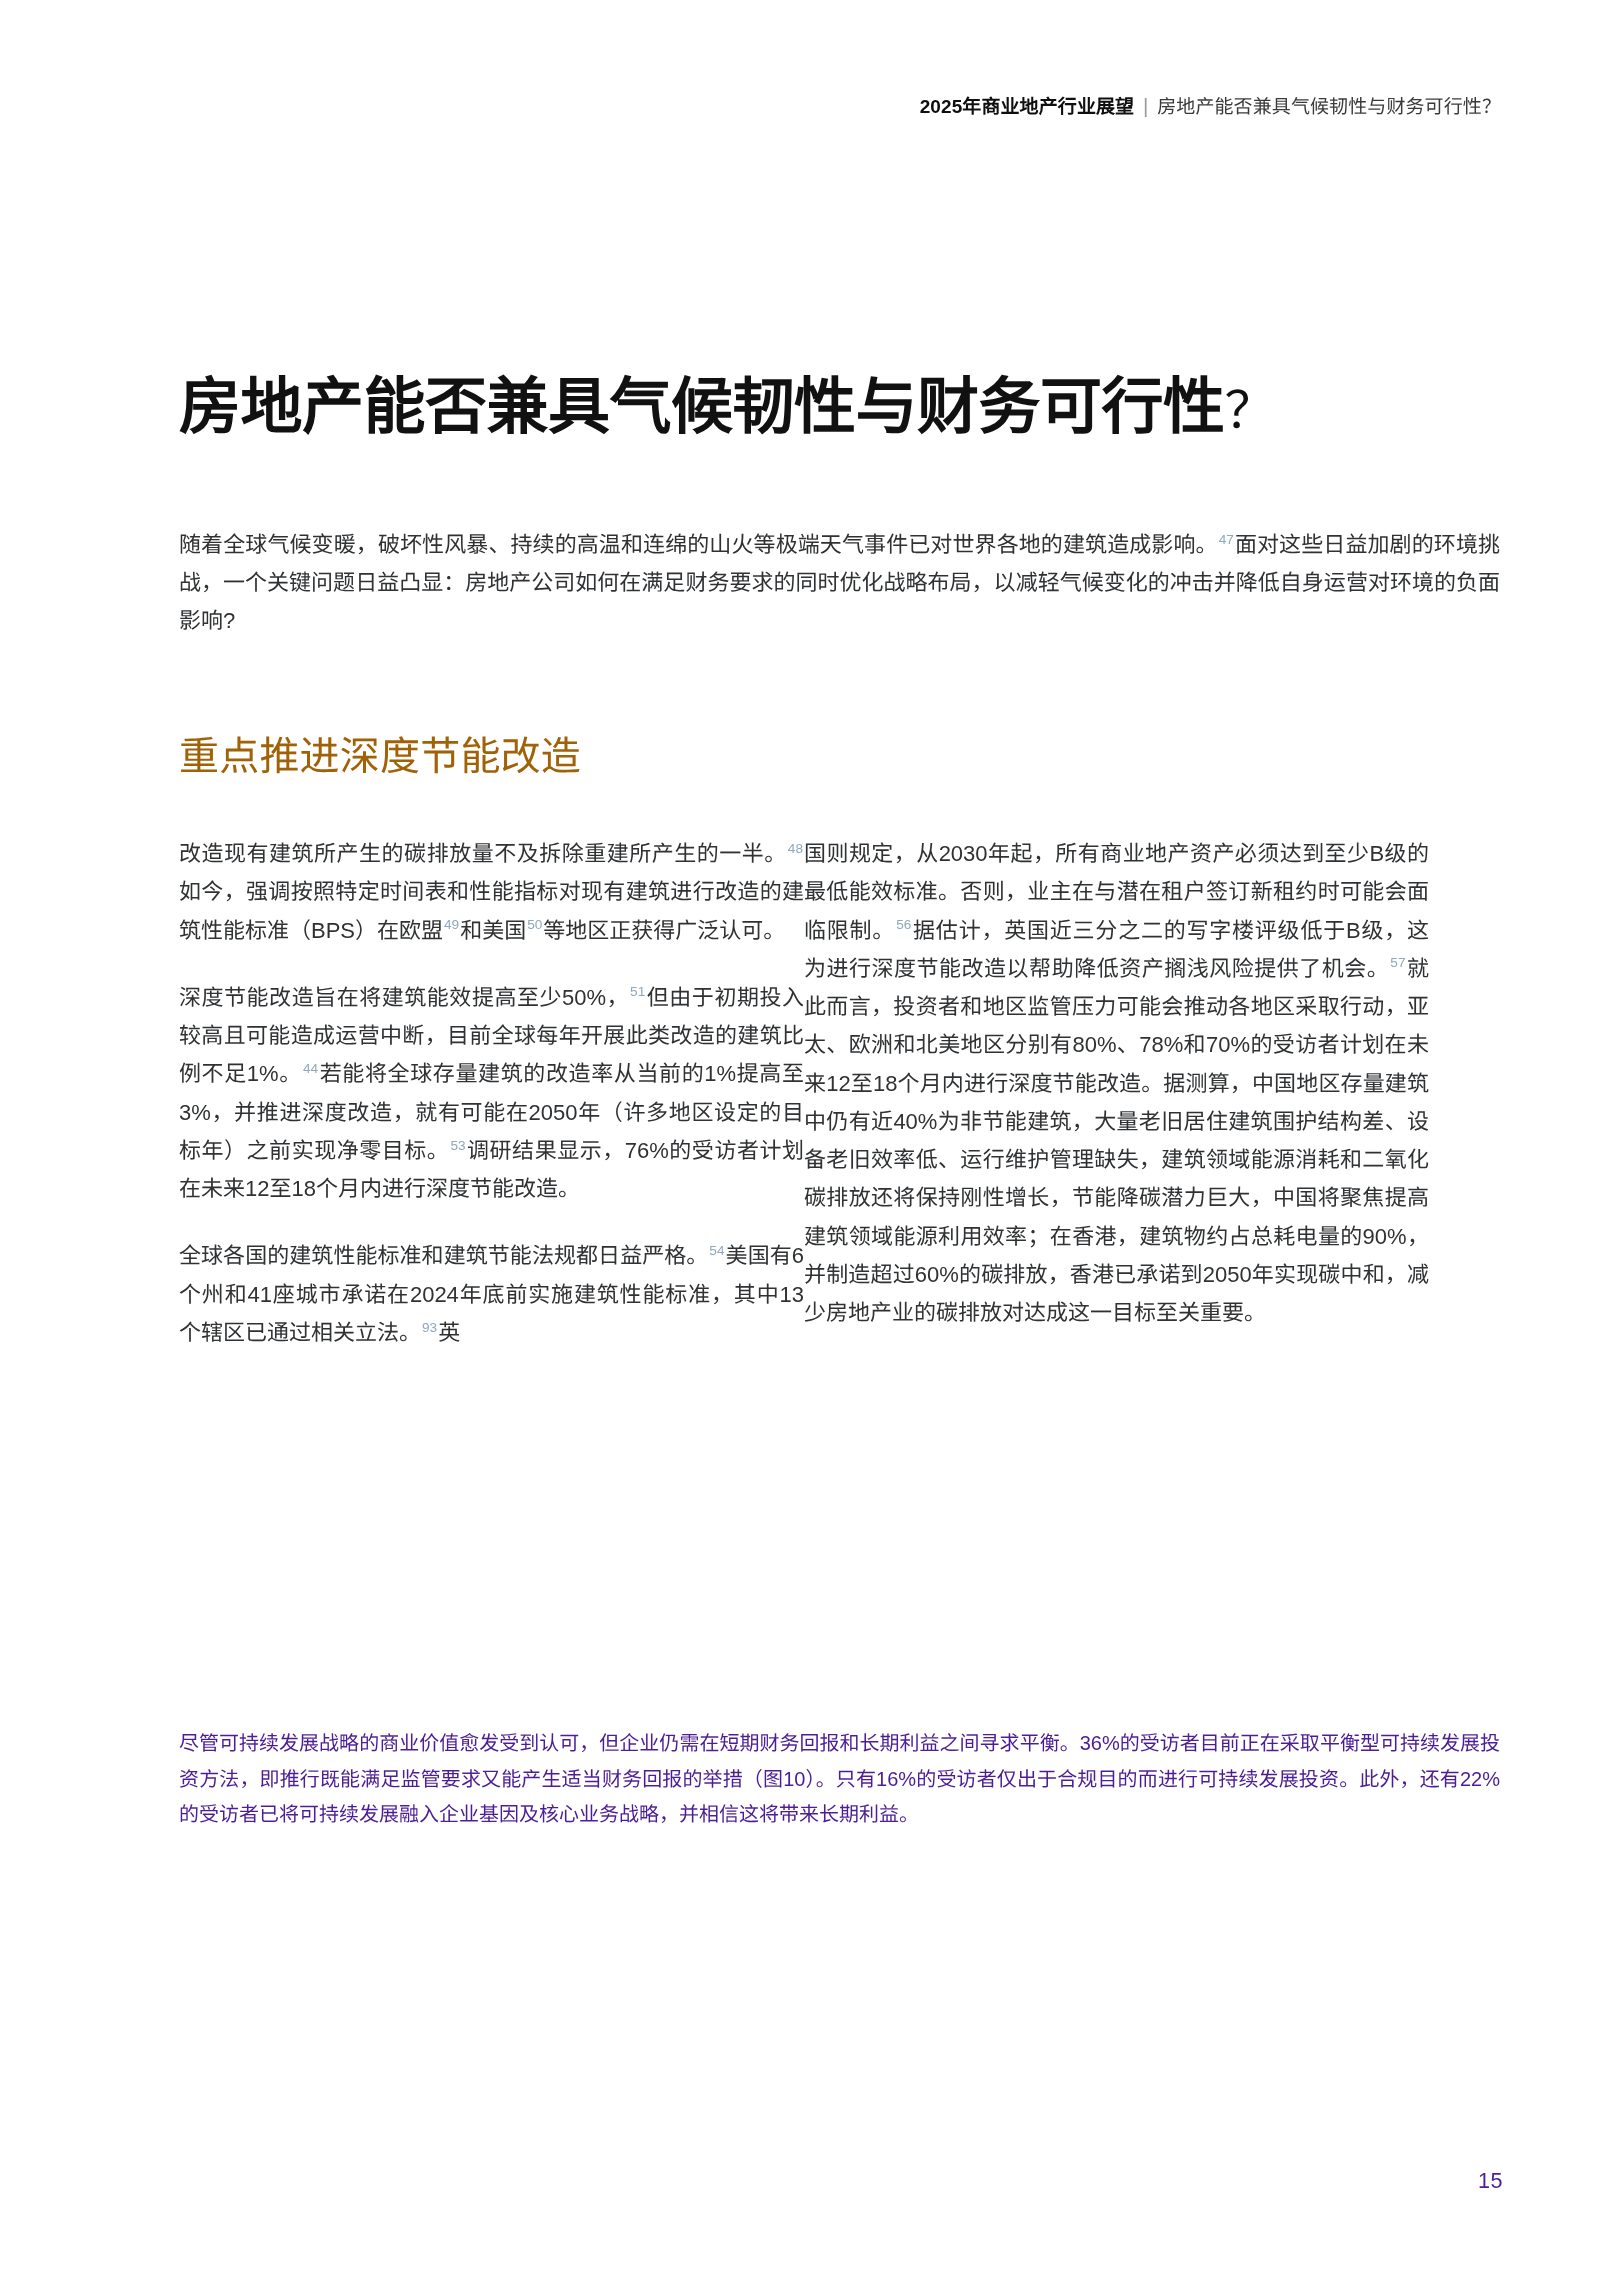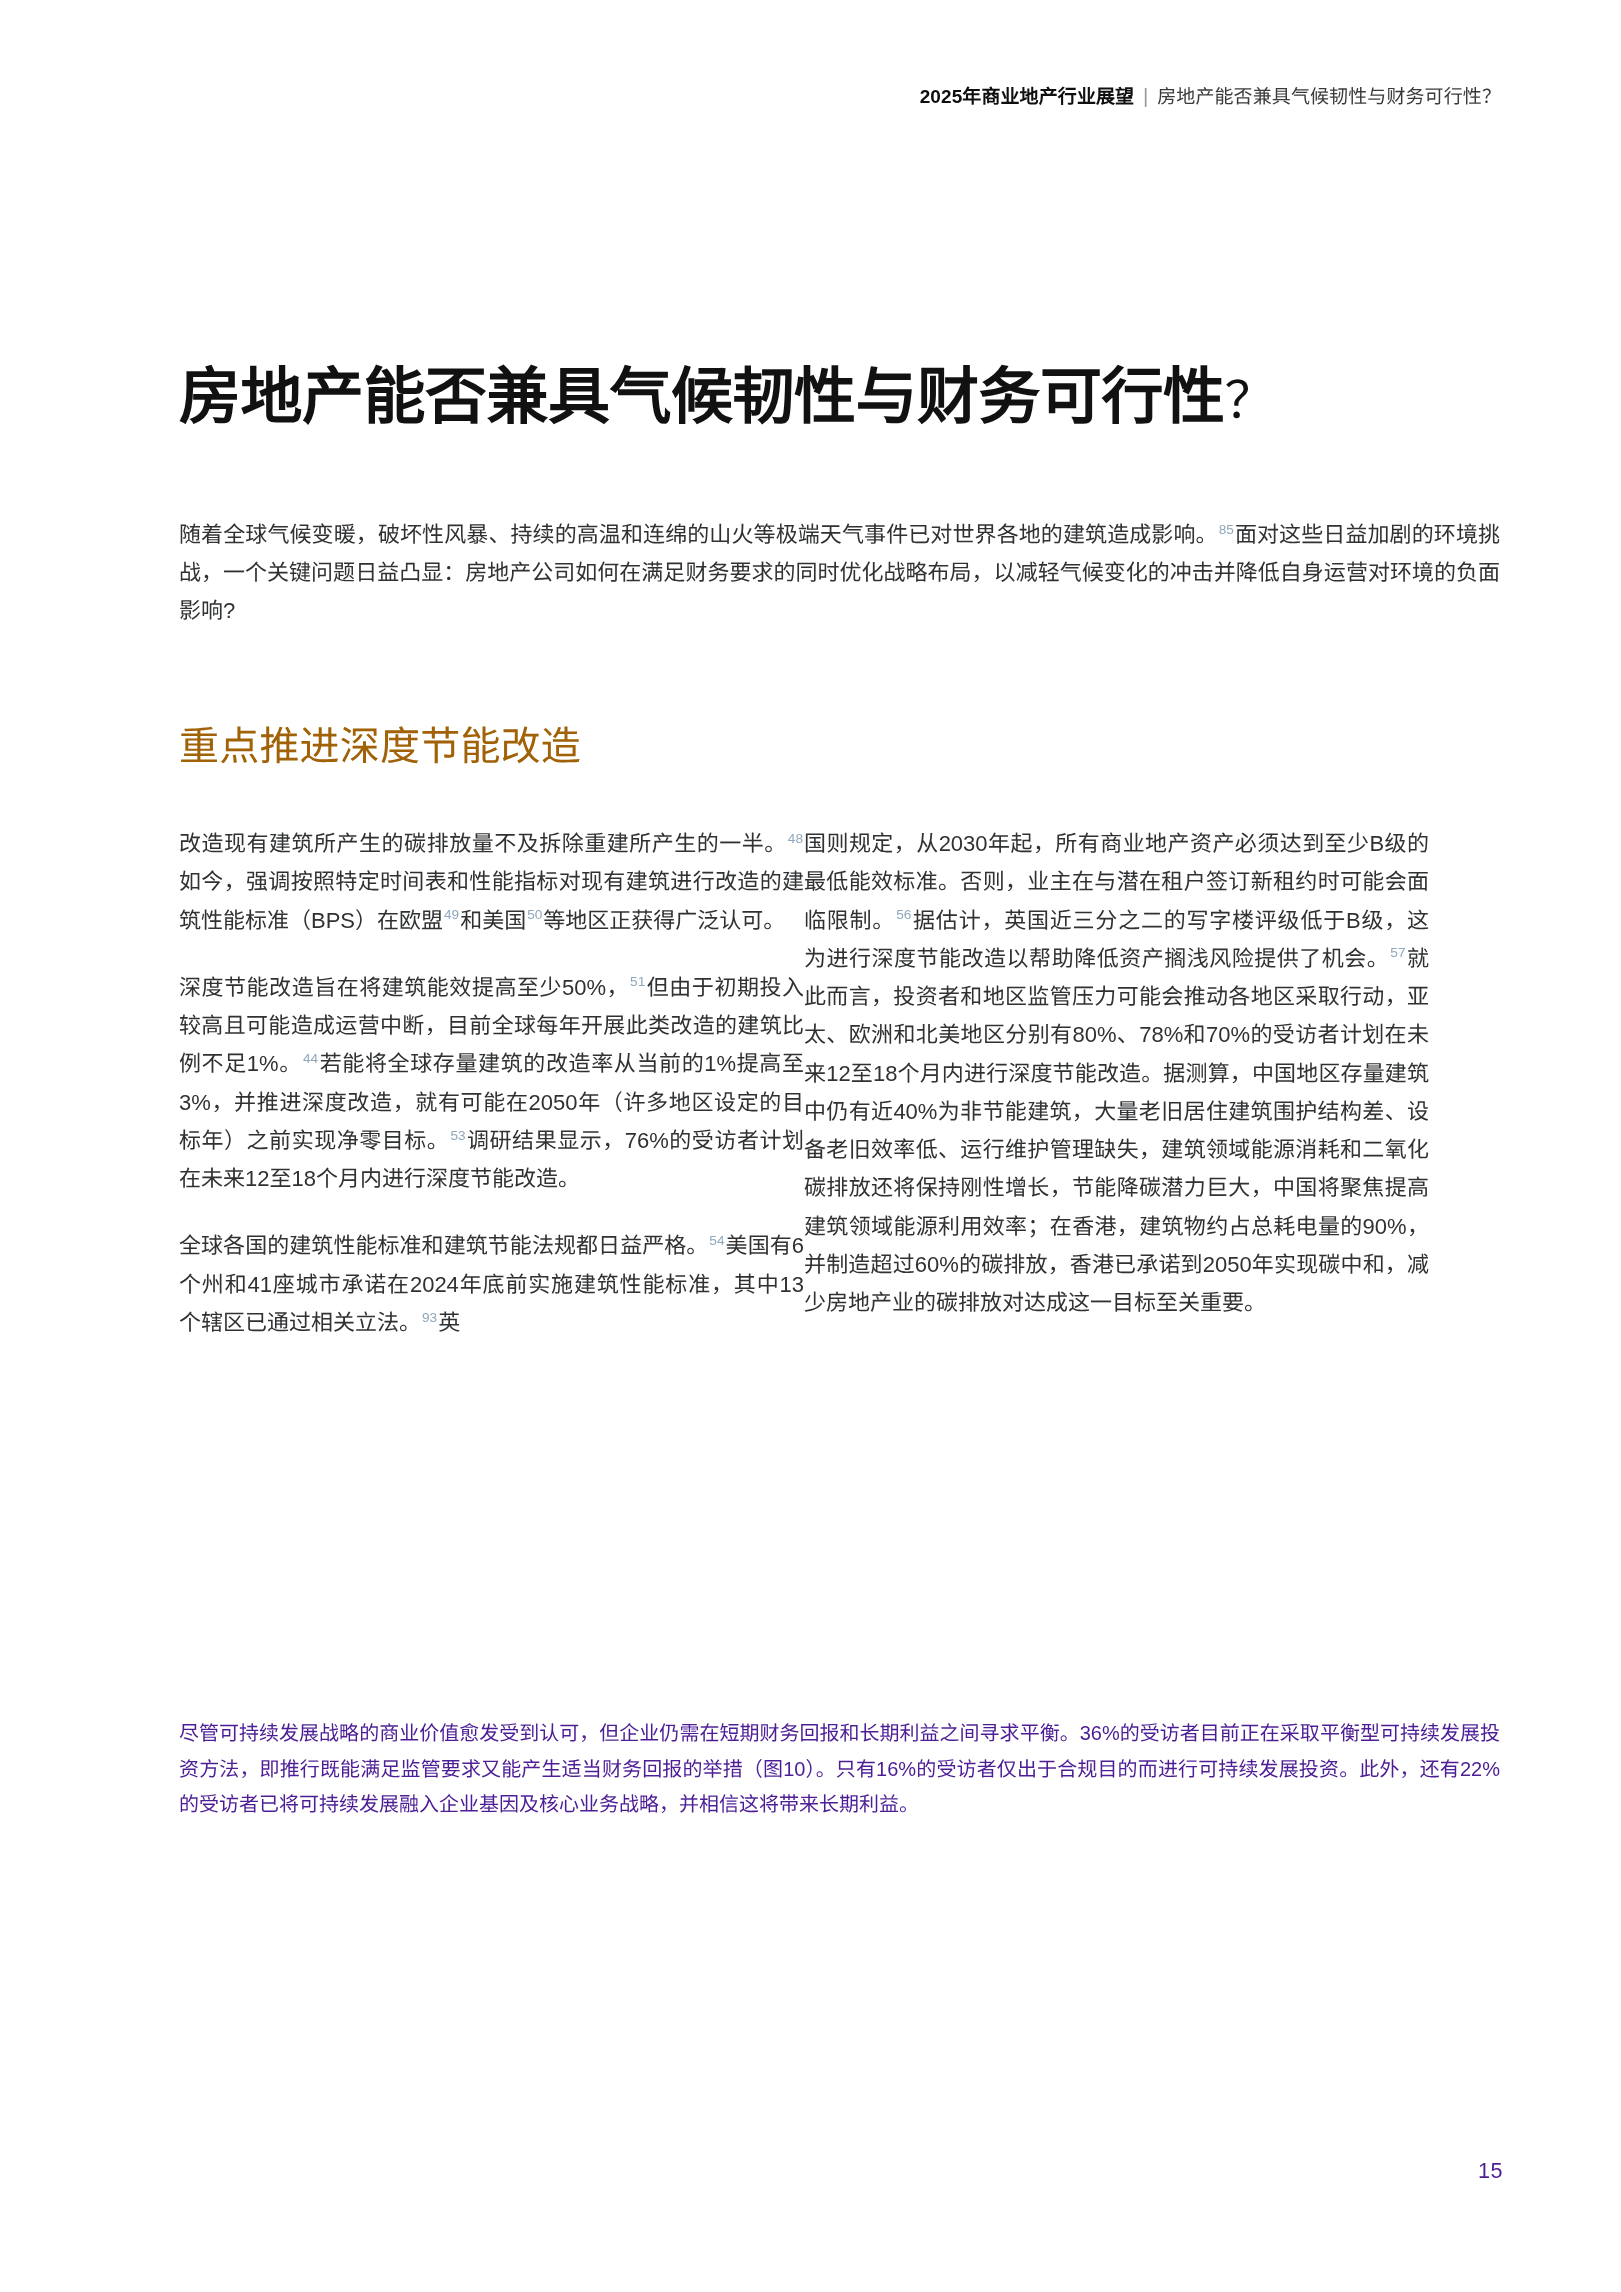--- a/index.html
+++ b/index.html
@@ -10,21 +10,21 @@
   }
   body {
     font-family: "Liberation Sans", "DejaVu Sans", sans-serif;
     color: #1a1a1a;
   }
 
   .page {
     position: relative;
     width: 1621px;
     height: 2260px;
-    margin: 2px auto;
+    margin: 12px auto;
     background: #ffffff;
     box-sizing: border-box;
     overflow: hidden;
   }
 
   
   .running-header {
     position: absolute;
     top: 82px;
     right: 120px;
@@ -157,21 +157,21 @@
 <div class="page">
 
   <div class="running-header">
     <span class="rh-title">2025年商业地产行业展望</span>
     <span class="rh-sep">|</span>
     <span class="rh-sub">房地产能否兼具气候韧性与财务可行性？</span>
   </div>
 
   <h1 class="page-title"><span>房地产能否兼具气候韧性与财务可行性</span><span class="qmark">？</span></h1>
 
-  <p class="lead"><span>随着全球气候变暖，破坏性风暴、持续的高温和连绵的山火等极端天气事件已对世界各地的建筑造成影响。</span><sup class="fn">85</sup><span>面对这些日益加剧的环境挑战，一个关键问题日益凸显：房地产公司如何在满足财务要求的同时优化战略布局，以减轻气候变化的冲击并降低自身运营对环境的负面影响?</span></p>
+  <p class="lead"><span>随着全球气候变暖，破坏性风暴、持续的高温和连绵的山火等极端天气事件已对世界各地的建筑造成影响。</span><sup class="fn">47</sup><span>面对这些日益加剧的环境挑战，一个关键问题日益凸显：房地产公司如何在满足财务要求的同时优化战略布局，以减轻气候变化的冲击并降低自身运营对环境的负面影响?</span></p>
 
   <h2 class="section-heading" id="heading-retrofit">重点推进深度节能改造</h2>
 
   <div class="columns">
 
     <div class="col">
       <p><span>改造现有建筑所产生的碳排放量不及拆除重建所产生的一半。</span><sup class="fn">48</sup><span>如今，强调按照特定时间表和性能指标对现有建筑进行改造的建筑性能标准（BPS）在欧盟</span><sup class="fn">49</sup><span>和美国</span><sup class="fn">50</sup><span>等地区正获得广泛认可。</span></p>
 
       <p><span>深度节能改造旨在将建筑能效提高至少50%，</span><sup class="fn">51</sup><span>但由于初期投入较高且可能造成运营中断，目前全球每年开展此类改造的建筑比例不足1%。</span><sup class="fn">44</sup><span>若能将全球存量建筑的改造率从当前的1%提高至3%，并推进深度改造，就有可能在2050年（许多地区设定的目标年）之前实现净零目标。</span><sup class="fn">53</sup><span>调研结果显示，76%的受访者计划在未来12至18个月内进行深度节能改造。</span></p>
 

